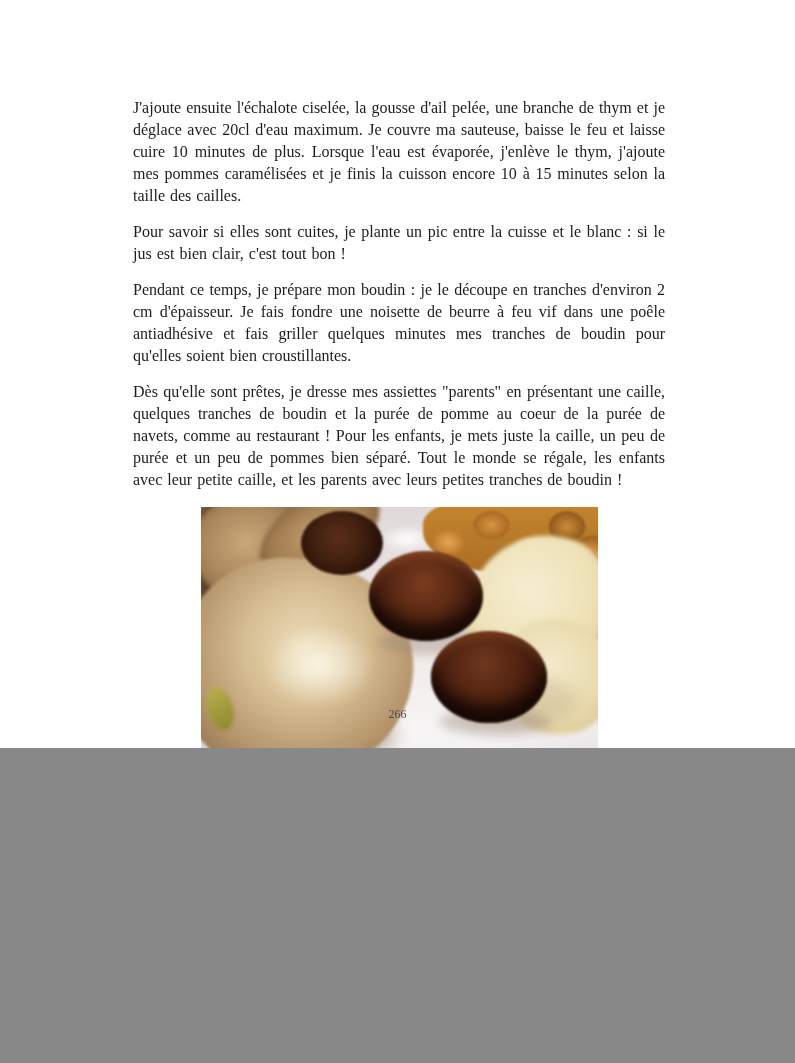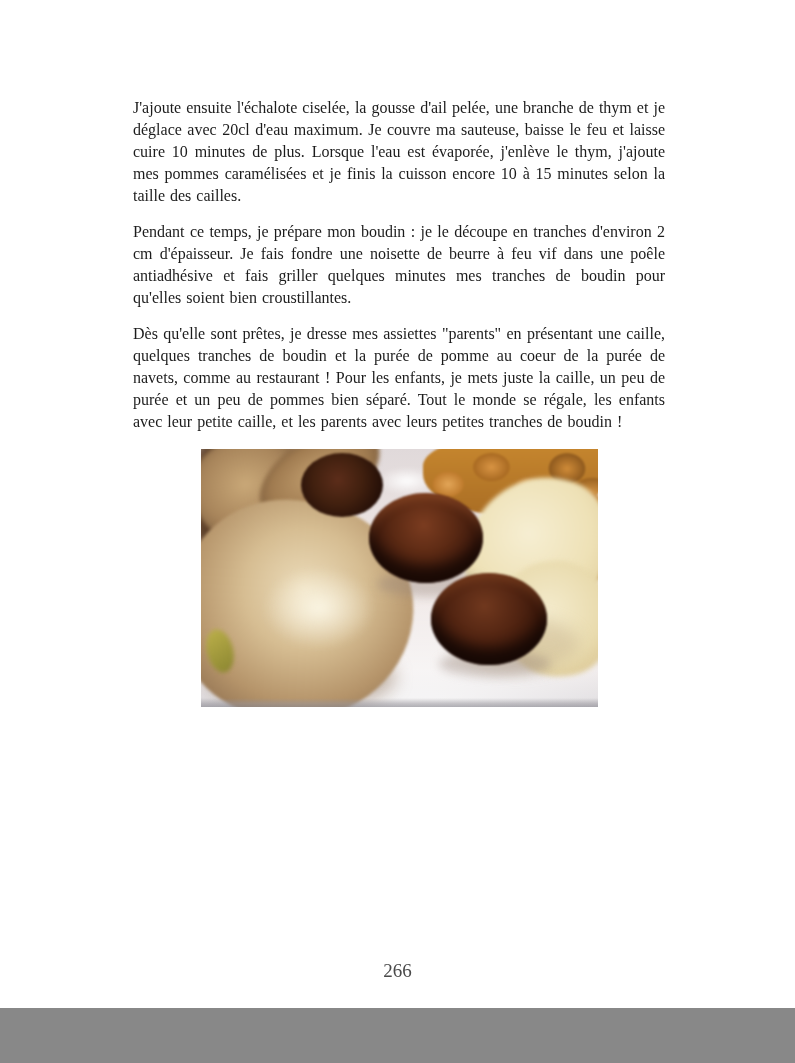--- a/index.html
+++ b/index.html
@@ -3,21 +3,21 @@
 <meta charset="utf-8">
 <style>
   :root{
     --text-color:#1c1c1c; --page-bg:#ffffff; --plate-base:#ece4e3;
     --quail-tan:#c3a877; --boudin-dark:#31160d; --puree-cream:#efe3bb;
     --apple-caramel:#cf8f3e; --page-number-color:#4a4a4a;
   }
   *{margin:0;padding:0;box-sizing:border-box;}
   html,body{background:#888;}
   .page{
-    position:relative; width:795px; height:1008px; margin:0 auto;
+    position:relative; width:795px; height:748px; margin:0 auto;
     background:var(--page-bg,#fff);
     font-family:"Liberation Serif","DejaVu Serif",serif;
     color:var(--text-color,#1c1c1c);
     overflow:hidden;
   }
   .content{ position:absolute; left:133px; top:0; width:532px; padding-top:97px; }
   .content p{
     font-size:16px; line-height:22px; text-align:justify;
     margin:0 0 14px 0; word-spacing:1px;
   }
@@ -87,29 +87,30 @@
       radial-gradient(20px 18px at 40% 25%, #e0a152 0%, #b0732a 70%, rgba(0,0,0,0) 74%),
       radial-gradient(22px 20px at 60% 65%, #d38f3c 0%, #8f5a1e 70%, rgba(0,0,0,0) 74%),
       linear-gradient(180deg,#c07c2e,#a96d24);}
   .reflection{ left:176px; top:18px; width:60px; height:28px;
     background:radial-gradient(closest-side, rgba(255,255,255,.95), rgba(255,255,255,0));
     border-radius:50%; filter:blur(2px);}
   .plate-rim{ left:0; bottom:0; width:100%; height:9px;
     background:linear-gradient(180deg, rgba(160,157,163,0) 0%, rgba(150,147,154,.5) 60%, rgba(138,137,145,.65) 100%);}
   .page-number{
     position:absolute; left:0; bottom:26px; width:100%;
-    text-align:center; font-size:19px; color:var(--page-number-color,#4a4a4a);
+    text-align:center; font-size:12px; color:var(--page-number-color,#4a4a4a);
   }
 </style>
 </head>
 <body>
 
 <div class="page">
   <main class="content">
     <p>J'ajoute ensuite l'échalote ciselée, la gousse d'ail pelée, une branche de thym et je déglace avec 20cl d'eau maximum. Je couvre ma sauteuse, baisse le feu et laisse cuire 10 minutes de plus. Lorsque l'eau est évaporée, j'enlève le thym, j'ajoute mes pommes caramélisées et je finis la cuisson encore 10 à 15 minutes selon la taille des cailles.</p>
+    <p>Pour savoir si elles sont cuites, je plante un pic entre la cuisse et le blanc : si le jus est bien clair, c'est tout bon !</p>
     <p>Pendant ce temps, je prépare mon boudin : je le découpe en tranches d'environ 2 cm d'épaisseur. Je fais fondre une noisette de beurre à feu vif dans une poêle antiadhésive et fais griller quelques minutes mes tranches de boudin pour qu'elles soient bien croustillantes.</p>
     <p>Dès qu'elle sont prêtes, je dresse mes assiettes "parents" en présentant une caille, quelques tranches de boudin et la purée de pomme au coeur de la purée de navets, comme au restaurant ! Pour les enfants, je mets juste la caille, un peu de purée et un peu de pommes bien séparé. Tout le monde se régale, les enfants avec leur petite caille, et les parents avec leurs petites tranches de boudin !</p>
 
     <figure class="photo" role="img" aria-label="Assiette blanche avec une caille rôtie, trois tranches de boudin grillées, purée claire et pommes caramélisées">
       <div class="corner-dark"></div>
       <div class="quail-leg1"></div>
       <div class="quail-leg2"></div>
       <div class="quail-shade"></div>
       <div class="quail-body"></div>
       <div class="quail-highlight"></div>

